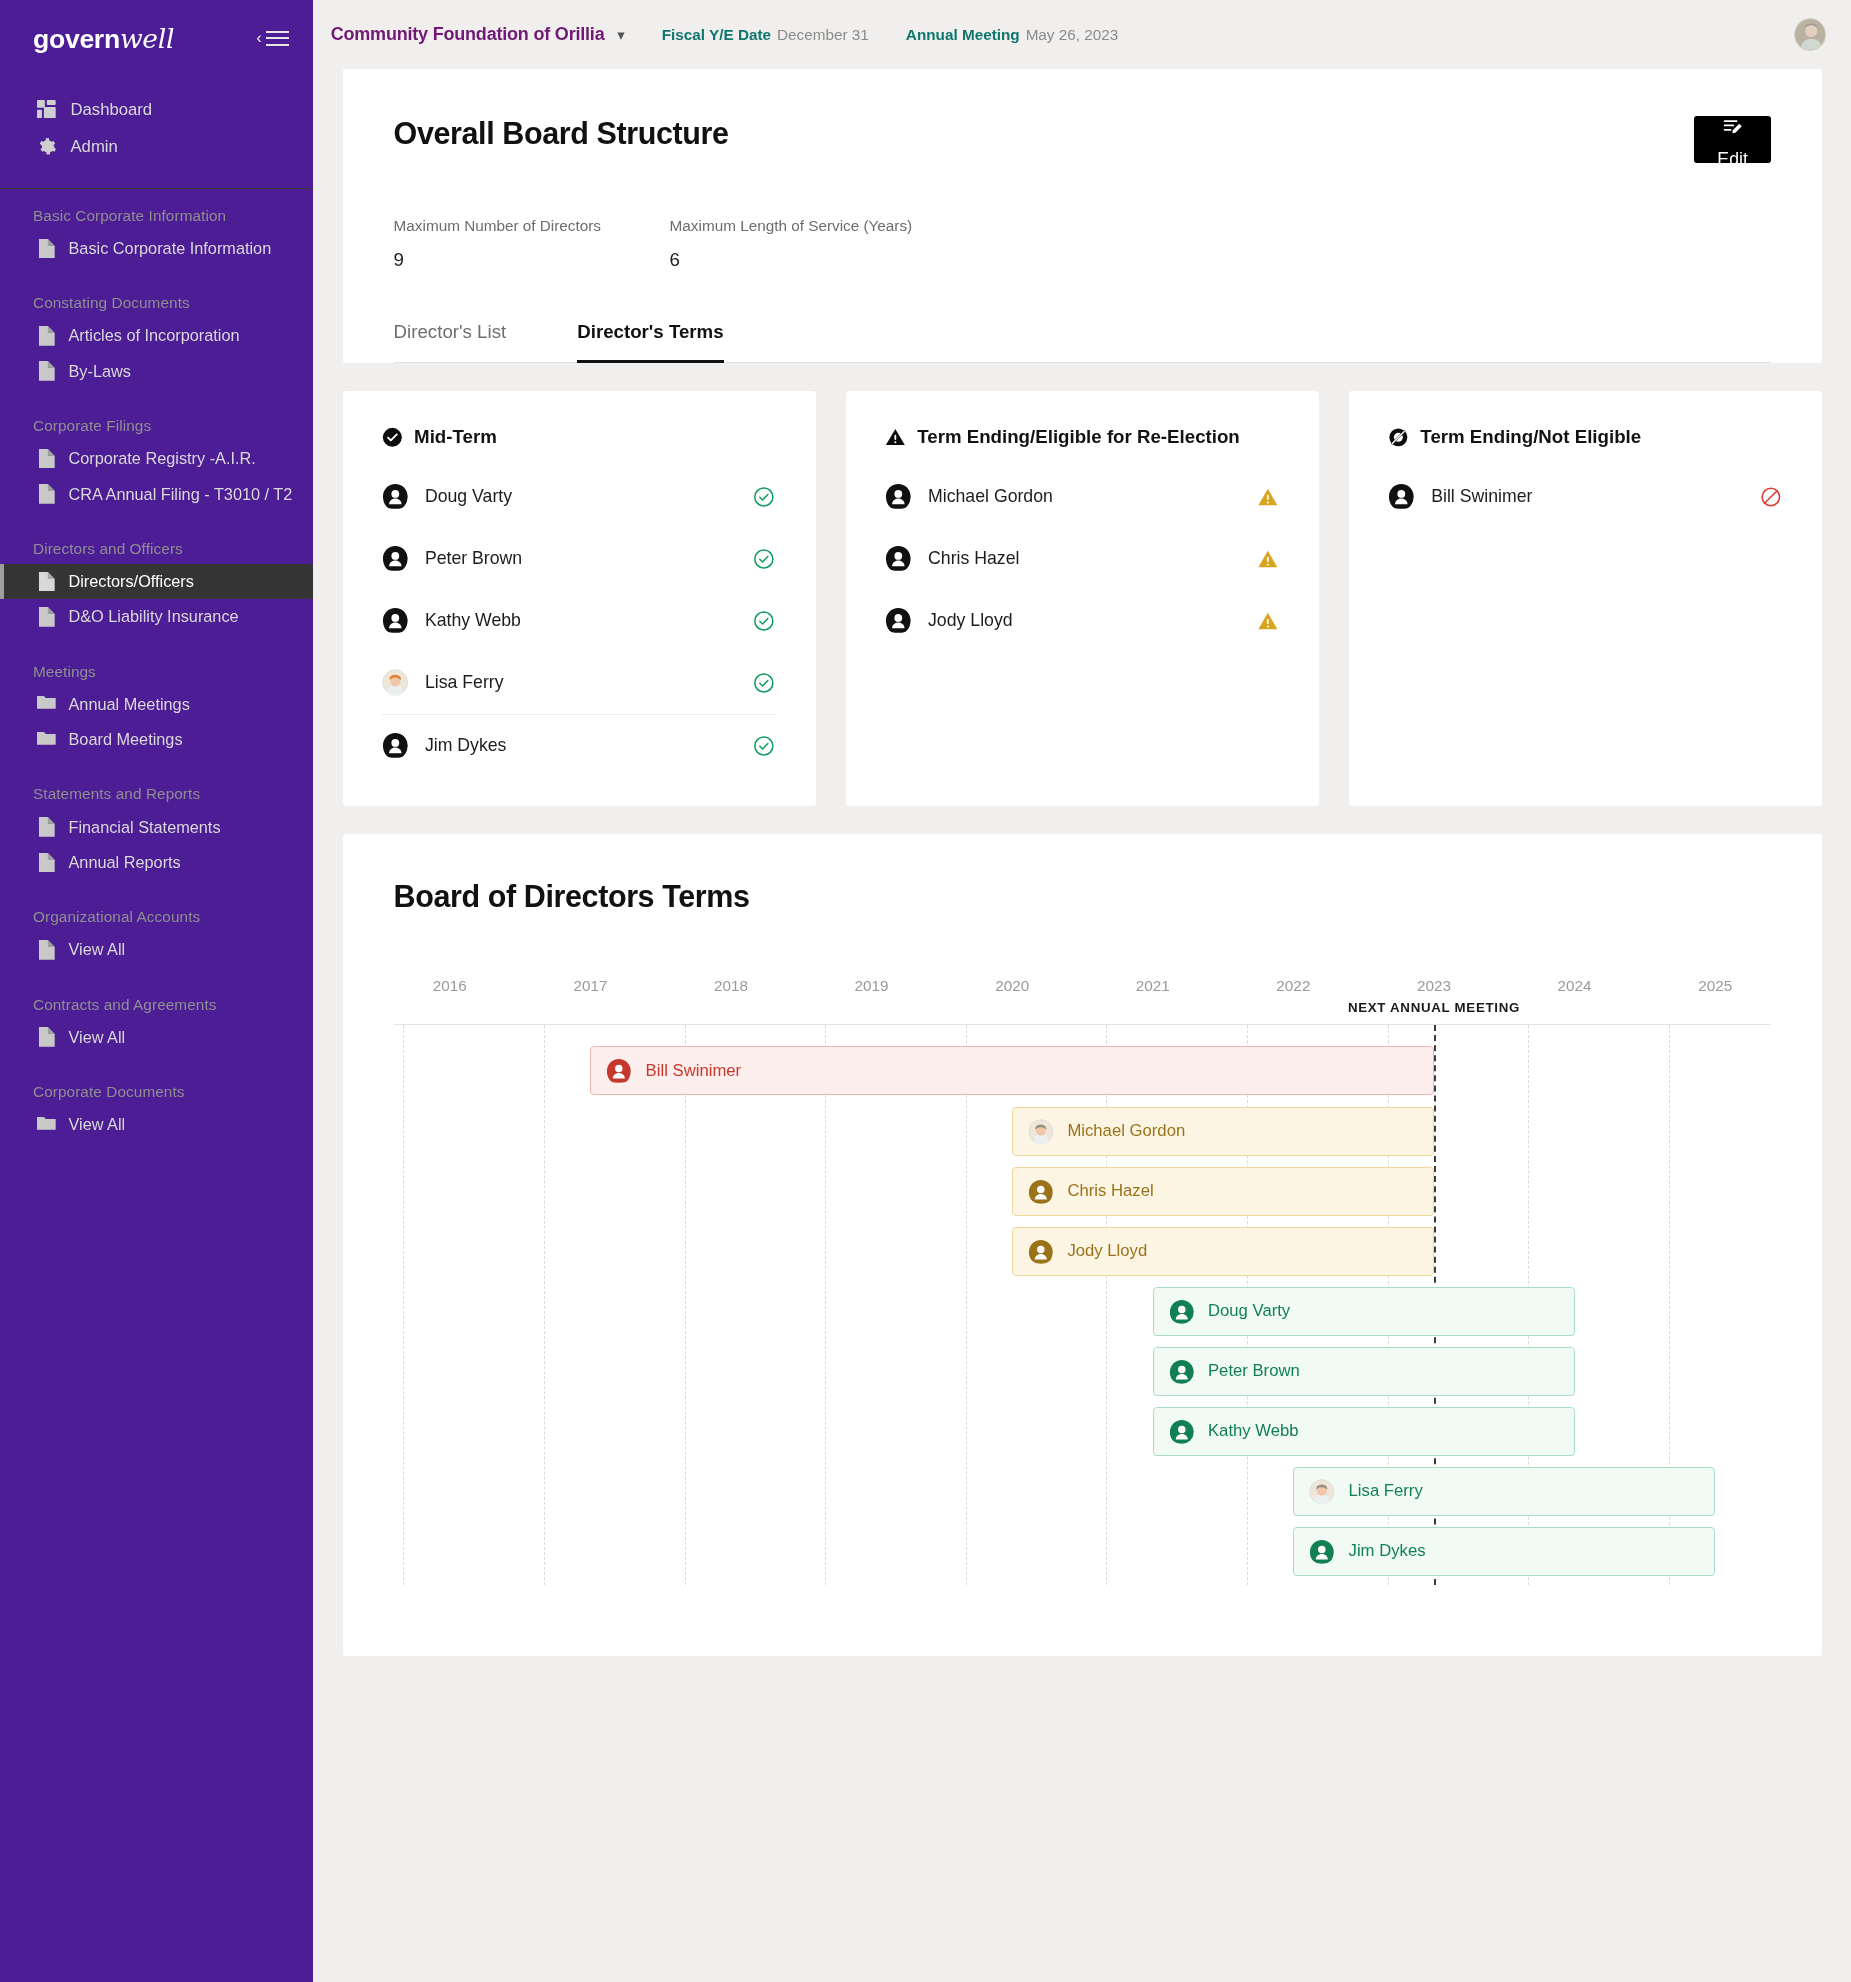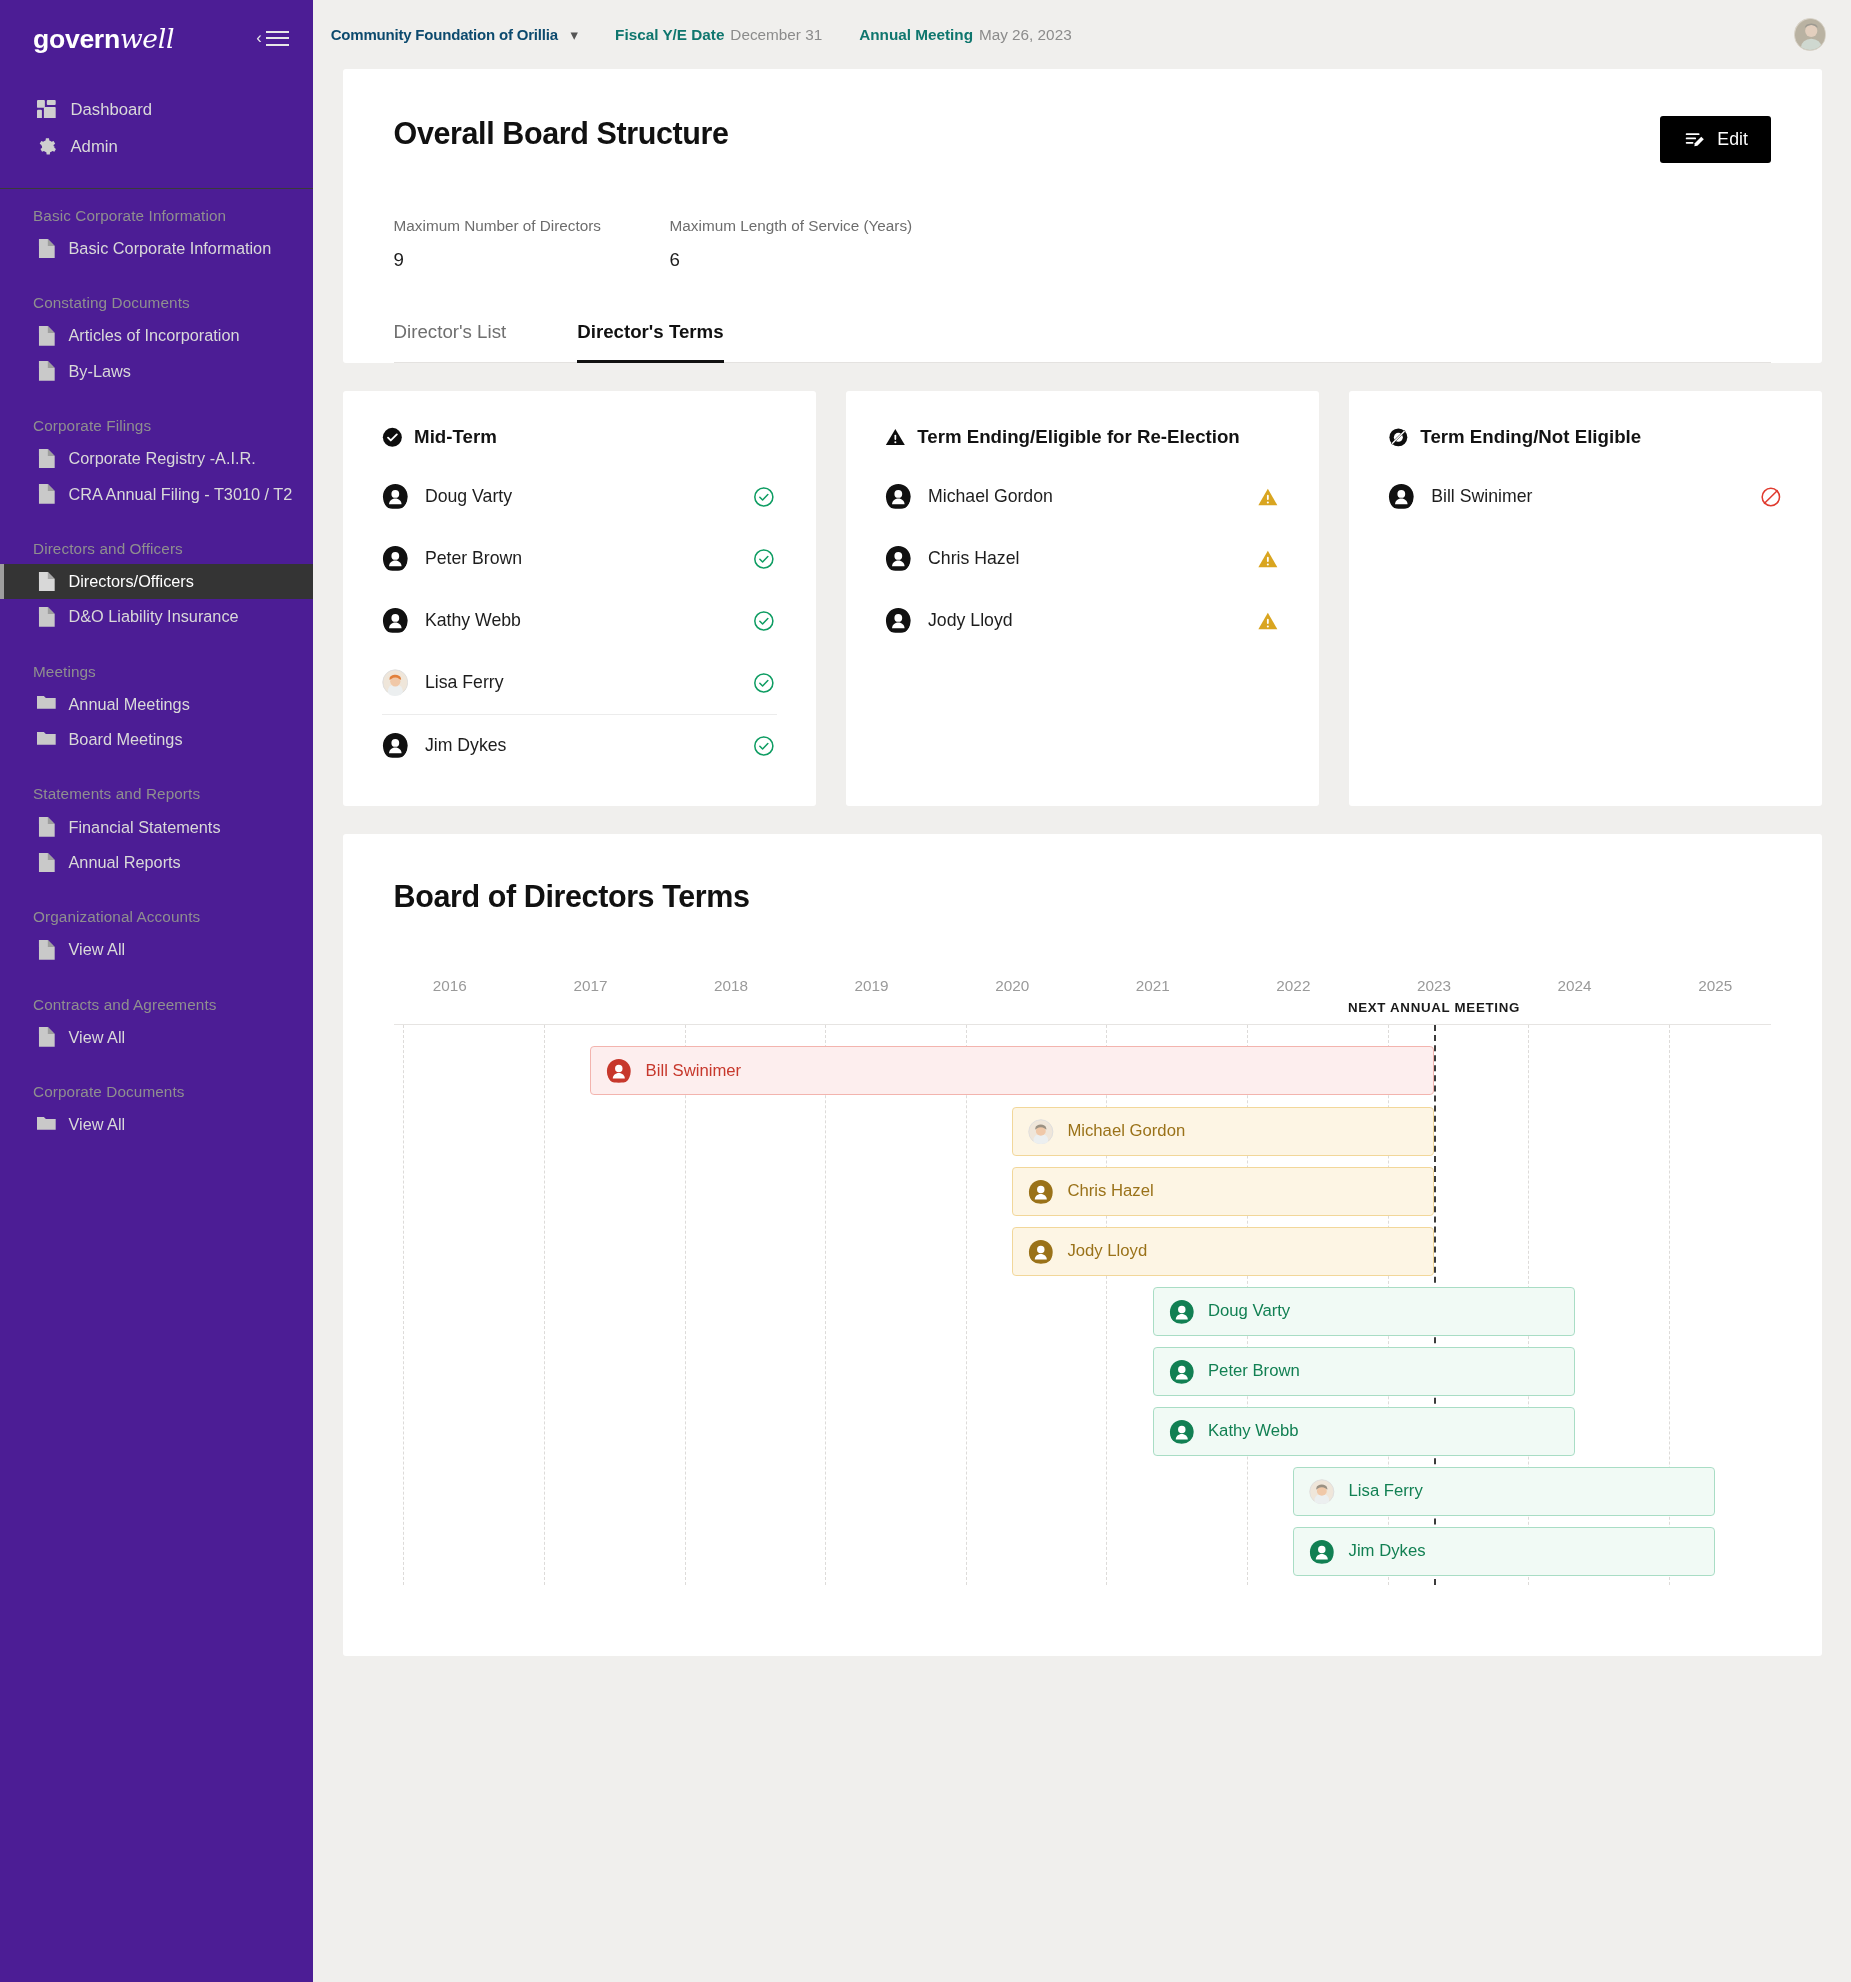--- a/index.html
+++ b/index.html
@@ -52,21 +52,21 @@
     content: ""; position: absolute; left: 0; top: 0; bottom: 0; width: 3.9px; background: #9e9e9e;
   }
   .ico { width: 18.7px; height: 19.7px; flex: 0 0 18.7px; display:block; }
 
   
   .main { flex: 1; height: 1983px; display: flex; flex-direction: column; background: #f0efed; overflow: hidden;}
   .topbar {
     height: 69px; display: flex; align-items: center; padding: 0 25.6px 0 17.7px; gap: 0;
     background: #f0efed;
   }
-  .org-name { font-size: 15px; font-weight: bold; color: #0c4a6e; letter-spacing: -0.2px; }
+  .org-name { font-size: 18px; font-weight: bold; color: #701a75; letter-spacing: -0.2px; }
   .org-chev { margin-left: 12.8px; color: #555; font-size: 14.8px; }
   .meta { margin-left: 37px; font-size: 15.3px; white-space: nowrap; }
   .meta b { color: #0f766e; font-weight: bold; }
   .meta span { color: #8b8b8b; margin-left: 5.9px; }
   .spacer { flex: 1; }
   .avatar-top {
     width: 32.5px; height: 32.5px; border-radius: 50%; overflow: hidden;
     background: #cfc7b8; border: 1px solid #d8d3c9; flex: 0 0 32.5px;
   }
 
@@ -75,21 +75,21 @@
   .card {
     background: #fff; border-radius: 3px;
   }
   .card-structure { padding: 0; }
   .struct-inner { padding: 47px 51px 0 51px; }
   .struct-head { display: flex; align-items: flex-start; justify-content: space-between; }
   .struct-title { font-size: 30.5px; font-weight: bold; color: #111; letter-spacing: -0.4px; }
   .edit-btn {
     background: #000; color: #fff; border: none; border-radius: 3px;
     padding: 0 23.6px; height: 47px; font-size: 17.7px; display: flex; align-items: center; gap: 12.8px;
-    cursor: pointer; font-family: "Liberation Sans", sans-serif;
+    cursor: pointer; font-family: "Liberation Sans", sans-serif; flex-direction: column;
   }
 
   .stats { display: flex; margin-top: 54px; }
   .stat { flex: 0 0 auto; }
   .stat:nth-child(1) { width: 276px; }
   .stat:nth-child(2) { width: 277px; }
   .stat:nth-child(3) { width: 276px; }
   .stat-label { font-size: 15.3px; color: #6d6d6d; }
   .stat-value { font-size: 18.7px; color: #1c1c1c; margin-top: 13.8px; }
 

